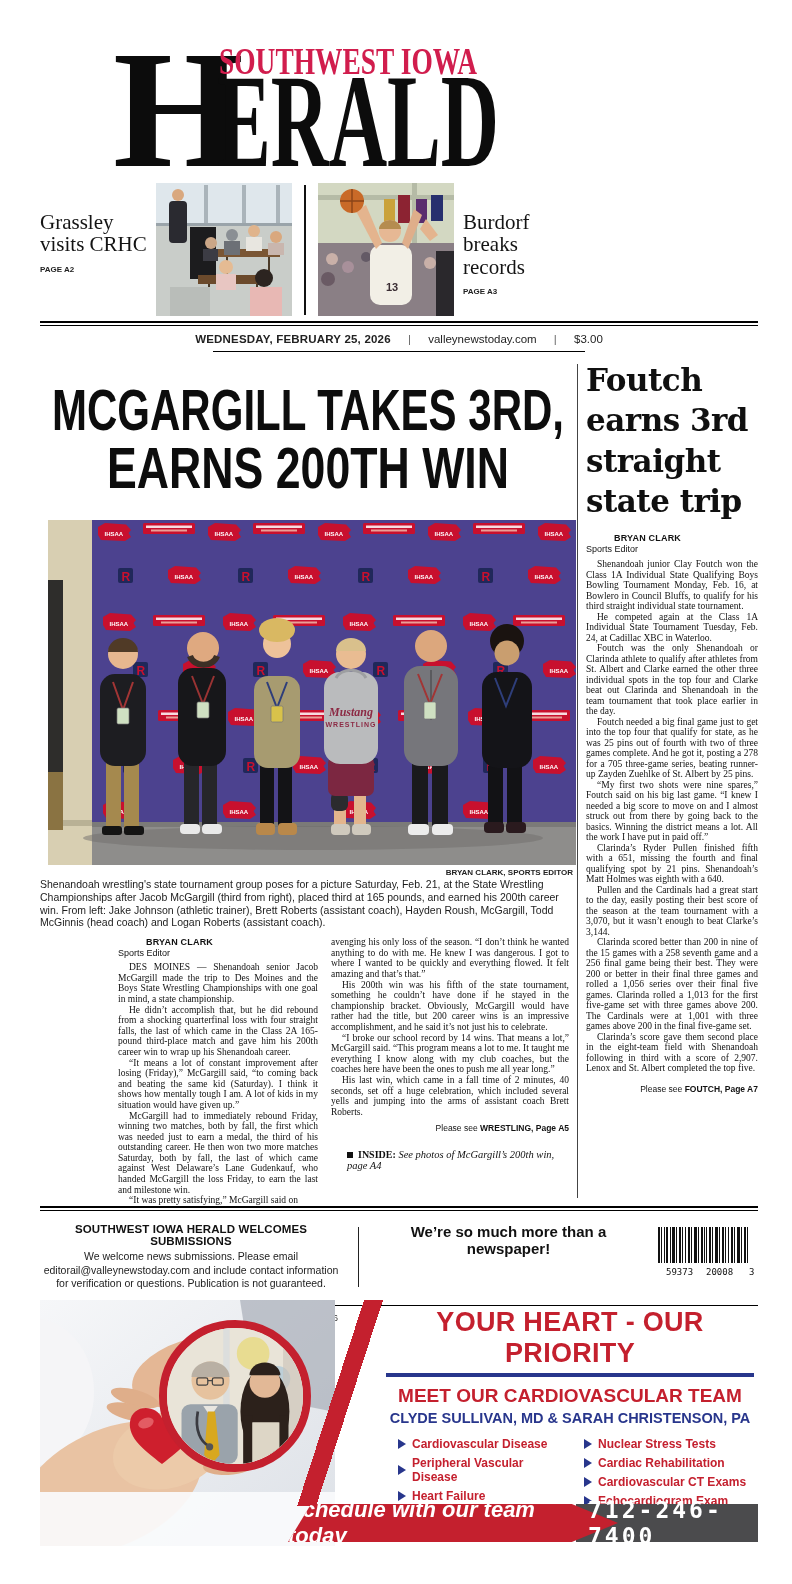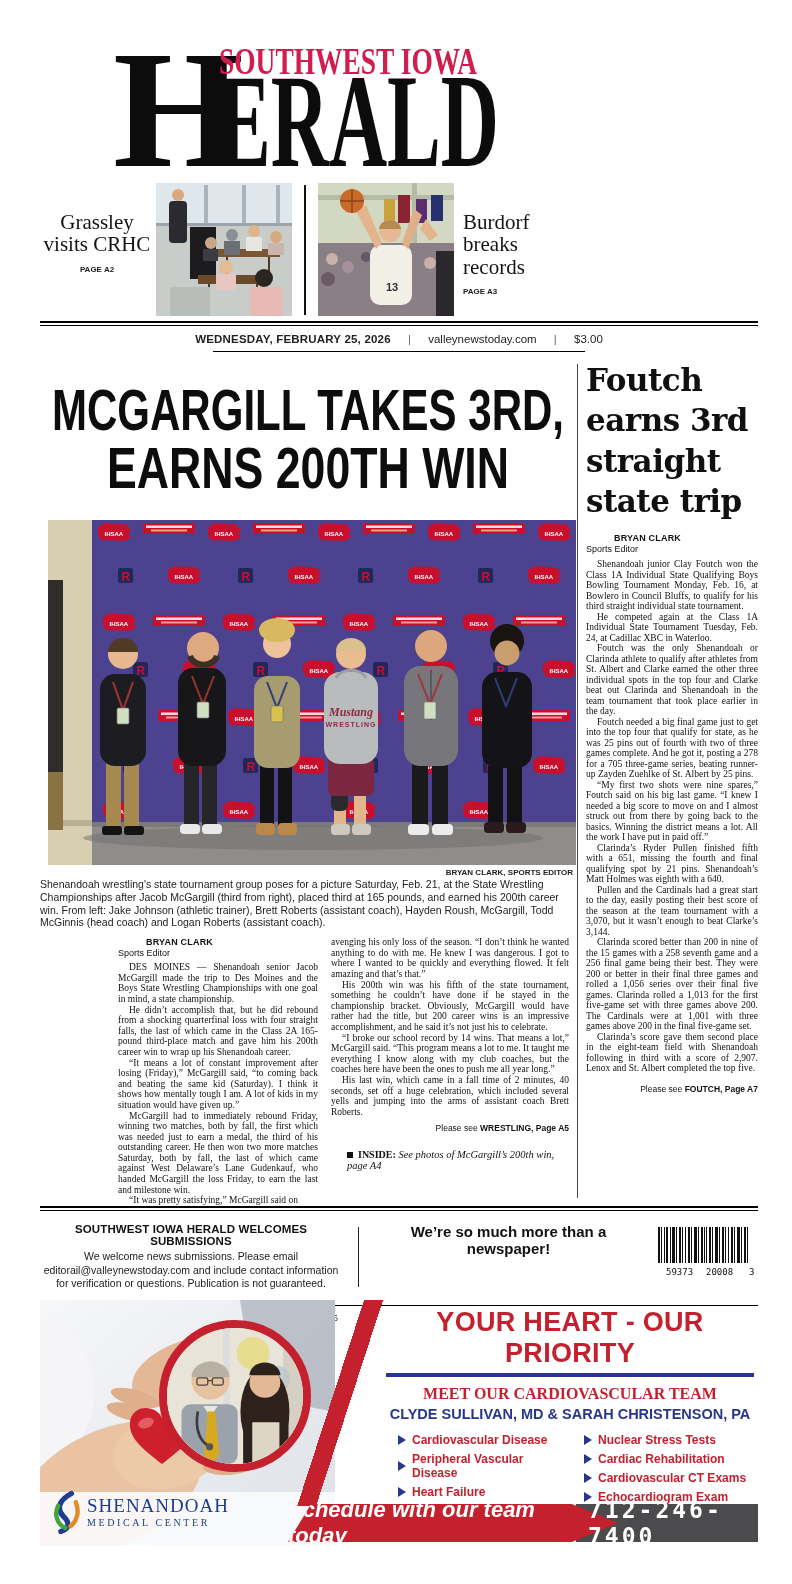--- a/index.html
+++ b/index.html
@@ -7,21 +7,21 @@
   .page { position:relative; width:792px; height:1584px; margin:0 auto; background:#fff;
           font-family:"Liberation Serif", serif; color:#111; overflow:hidden; }
 
   
   .masthead { position:absolute; left:113px; top:40px; }
 
   
   .teasers { position:absolute; left:40px; top:183px; width:548px; height:136px; display:flex; align-items:stretch; }
   .teaser { display:flex; }
   .t-text { width:116px; padding-top:28px; }
-  .t-text.right-al { text-align:center; padding-right:2px; }
+  .t-text.right-al { text-align:left; padding-right:2px; }
   .t-text.left-al  { text-align:left; padding-left:9px; }
   .t-title { font-size:21px; line-height:1.06; color:#141414; }
   .t-page  { margin-top:9px; font-family:"Liberation Sans",sans-serif; font-size:8px; font-weight:bold; color:#222; }
   .t-photo { width:136px; height:133px; overflow:hidden; }
   .t-photo svg { display:block; }
   .teaser-div { width:2px; background:#111; margin:2px 12px 4px 12px; }
 
   
   .dateline { position:absolute; left:40px; top:321px; width:718px; }
   .dl-a { height:2px; background:#000; }
@@ -82,21 +82,21 @@
   .smc-logo { position:absolute; left:12px; top:190px; display:flex; align-items:center; gap:5px; }
   .smc-name { font-family:"Liberation Serif",serif; font-size:19px; letter-spacing:1px; color:#1f3c8f; line-height:1; }
   .smc-sub { font-family:"Liberation Serif",serif; font-size:10px; letter-spacing:2.6px; color:#1f3c8f; margin-top:2px; }
   .ad-slash { position:absolute; left:245px; top:0; width:105px; height:206px;
               background:linear-gradient(108deg, transparent 46%, #c4202e 46%, #c4202e 57%, transparent 57%); }
   .ad-circle { position:absolute; left:119px; top:20px; width:152px; height:152px; border-radius:50%;
                border:8px solid #c4202e; overflow:hidden; background:#e9e4d8; }
   .ad-right { position:absolute; left:344px; top:7px; width:372px; text-align:center; font-family:"Liberation Sans",sans-serif; }
   .ad-title { font-size:27px; font-weight:bold; color:#c4202e; letter-spacing:.3px; }
   .ad-underline { height:4px; background:#28368c; margin:4px 2px 0; }
-  .ad-sub { margin-top:8px; font-size:16px; font-weight:bold; color:#c4202e;font-family:Liberation Serif, serif; }
+  .ad-sub { margin-top:8px; font-size:19px; font-weight:bold; color:#c4202e; }
   .ad-team { margin-top:3px; font-size:14.5px; font-weight:bold; color:#28368c; }
   .ad-lists { display:flex; margin-top:11px; text-align:left; }
   .ad-lists > div { width:50%; padding-left:14px; }
   .svc { display:flex; align-items:center; margin-bottom:5px; }
   .tri { width:0; height:0; border-left:8px solid #28368c; border-top:5px solid transparent; border-bottom:5px solid transparent; margin-right:6px; }
   .svc-label { font-size:12px; font-weight:bold; color:#c4202e; }
   .ad-banner { position:absolute; left:248px; bottom:4px; right:0; height:38px; }
   .bg-gray { position:absolute; left:288px; right:0; top:0; bottom:0; background:#4b4b4d; }
   .bg-red { position:absolute; left:0; width:330px; top:0; bottom:0; background:#c4202e;
             clip-path:polygon(7% 0, 86% 0, 100% 50%, 86% 100%, 0 100%);
@@ -527,31 +527,20 @@
         <line x1="45" y1="58" x2="50" y2="58" stroke="#444" stroke-width="1.4"></line>
         <ellipse cx="108" cy="92" rx="27" ry="48" fill="#2c211b"></ellipse>
         <circle cx="108" cy="60" r="17" fill="#e2b896"></circle>
         <path d="M91,52 a17,14 0 0 1 34,0 Z" fill="#2c211b"></path>
         <rect x="86" y="104" width="46" height="46" rx="9" fill="#ddd6c6"></rect>
         <rect x="84" y="96" width="10" height="54" fill="#2c211b"></rect>
         <rect x="124" y="96" width="10" height="54" fill="#2c211b"></rect>
       </svg>
     </div>
 
-    <div class="smc-logo">
-      <svg width="30" height="44" viewBox="0 0 34 48">
-        <path d="M22,3 C7,11 5,21 13,29 C21,37 19,43 10,46" stroke="#1f3c8f" stroke-width="6" fill="none" stroke-linecap="round"></path>
-        <path d="M7,17 C2,27 6,38 15,42" stroke="#3fa53f" stroke-width="5" fill="none" stroke-linecap="round"></path>
-        <path d="M27,13 C31,23 29,34 21,40" stroke="#e08a28" stroke-width="5" fill="none" stroke-linecap="round"></path>
-      </svg>
-      <div>
-        <div class="smc-name">SHENANDOAH</div>
-        <div class="smc-sub">MEDICAL CENTER</div>
-      </div>
-    </div>
 
     <div class="ad-right">
       <div class="ad-title">YOUR HEART - OUR PRIORITY</div>
       <div class="ad-underline"></div>
       <div class="ad-sub">MEET OUR CARDIOVASCULAR TEAM</div>
       <div class="ad-team">CLYDE SULLIVAN, MD &amp; SARAH CHRISTENSON, PA</div>
       <div class="ad-lists">
         <div>
             <div class="svc">
             <span class="tri"></span>

